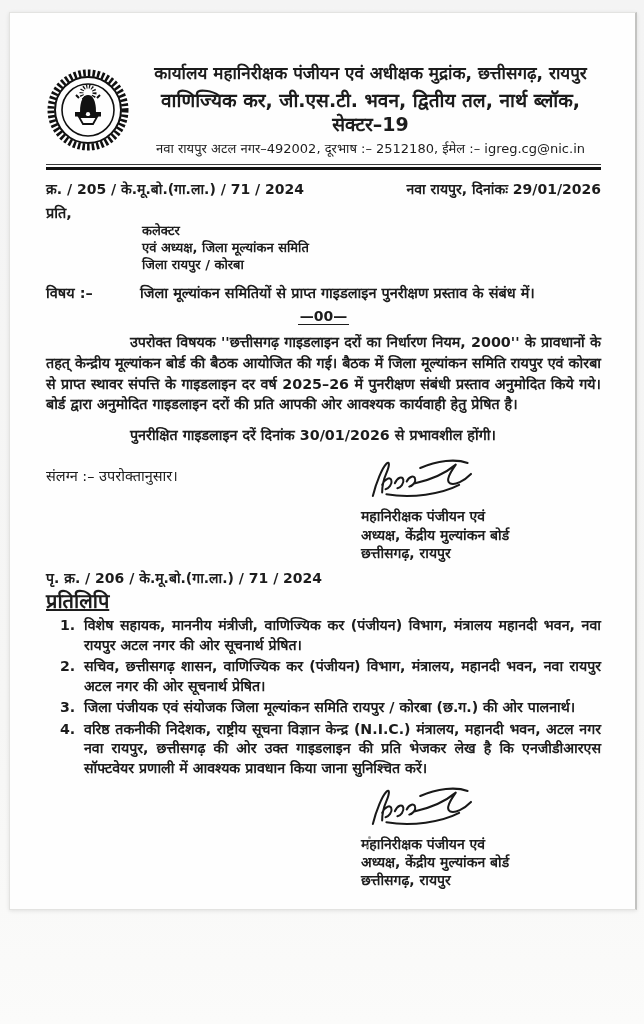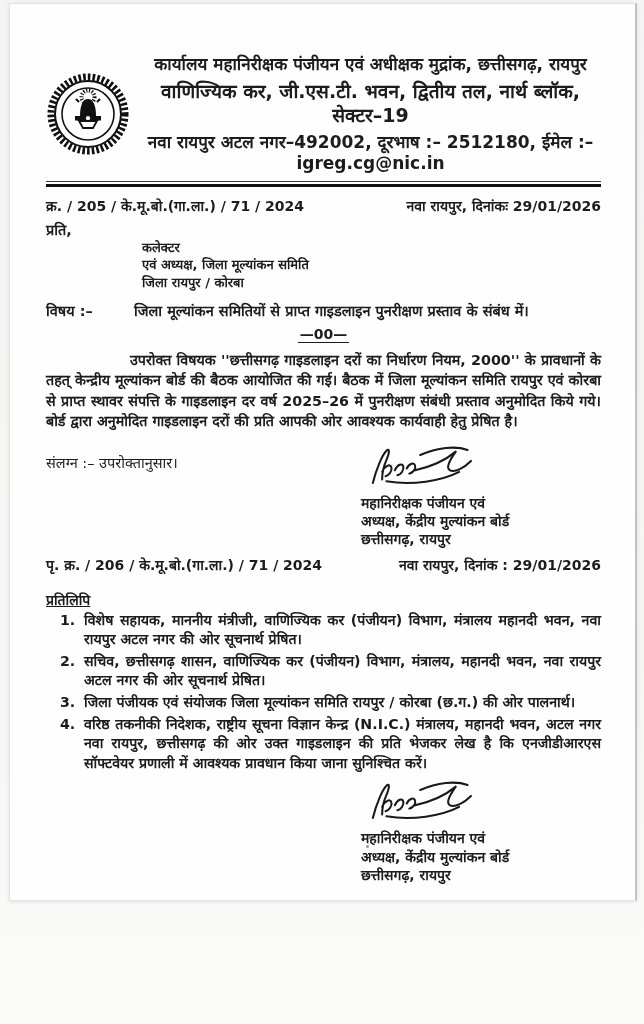--- a/index.html
+++ b/index.html
@@ -5,61 +5,61 @@
   html,body{margin:0;padding:0;}
   .screenshot{
     position:relative;
     width:644px;height:1024px;
     background:linear-gradient(180deg,#f4f4f4 0%,#f6f6f5 70%,#fbfbfa 100%);
     overflow:hidden;
     font-family:"DejaVu Sans","Liberation Sans",sans-serif;
     color:#1c1c1c;
   }
   .page{
-    position:absolute;left:9px;top:3px;
+    position:absolute;left:9px;top:12px;
     width:628px;height:898px;
     background:#fefefe;
     border:1px solid #e3e3e1;
     border-right:2px solid #c3c3c1;
     box-shadow:0 1px 4px rgba(0,0,0,.10);
     box-sizing:border-box;
     padding:50px 34px 0 36px;
   }
   
   .letterhead{display:flex;align-items:center;gap:10px;}
   .emblem{flex:0 0 84px;height:84px;}
   .lh-text{flex:1;text-align:center;line-height:1.25;}
   .lh-title{font-size:17px;font-weight:700;}
   .lh-line2{font-size:19px;font-weight:700;margin-top:5px;}
-  .lh-line3{font-size:17px;font-weight:700;margin-top:4px;}
+  .lh-line3{font-size:13px;font-weight:400;margin-top:4px;}
   .rule{margin-top:7px;border-top:1.5px solid #3a3a3a;border-bottom:3px solid #111;height:2px;}
   
   .ref-row{display:flex;justify-content:space-between;font-size:14px;font-weight:700;margin-top:9px;}
   .salutation{font-size:14.5px;font-weight:700;margin-top:4px;}
   .recipient{margin-left:96px;font-size:13px;line-height:1.32;font-weight:600;}
   .recipient .r0{font-weight:700;}
   
-  .subject-row{display:flex;margin-top:9px;font-size:14.5px;font-weight:700;}
+  .subject-row{display:flex;margin-top:9px;font-size:14.5px;font-weight:700;gap:6px;}
   .subject-label{flex:0 0 88px;}
   .subject-text{flex:1;}
   .sep{ text-align:center;font-size:14px;font-weight:700;margin-top:6px;}
   .sep span{border-bottom:1.5px solid #1c1c1c;padding:0 2px;}
   
   .para{font-size:14.3px;line-height:1.44;text-align:justify;font-weight:600;margin-top:8px;}
   .para.indent{text-indent:84px;}
   .bold{font-weight:800;}
   
   .sig-row{display:flex;justify-content:space-between;margin-top:12px;}
   .enclosure{font-size:14.5px;font-weight:400;padding-top:8px;}
   .sig-block{width:240px;}
   .sig-scrawl{height:44px;margin-bottom:2px;}
   .sig-lines{font-size:14px;font-weight:700;line-height:1.3;}
   .sig-lines .s2{font-weight:800;}
   
-  .copy-label{font-size:14px;font-weight:700;text-decoration:underline;margin-top:16px;}
+  .copy-label{font-size:20px;font-weight:700;text-decoration:underline;margin-top:0;}
   ol.copies{margin:2px 0 0 0;padding:0;list-style:none;}
   ol.copies li{display:flex;font-size:14.2px;line-height:1.38;margin-top:2px;}
   ol.copies .num{flex:0 0 24px;margin-left:14px;font-weight:800;}
   ol.copies .itm{flex:1;text-align:justify;font-weight:600;}
   .sig-block.second{margin-left:auto;margin-top:6px;}
   .speck{position:absolute;left:368px;top:836px;width:3px;height:3px;background:#9a9a9a;border-radius:50%;}
   .speck.b{top:845px;left:366px;}
 </style>
 </head>
 <body>
@@ -99,38 +99,40 @@
       <div>जिला रायपुर / कोरबा</div>
     </div>
 
     <div class="subject-row">
       <span class="subject-label">विषय :–</span>
       <span class="subject-text">जिला मूल्यांकन समितियों से प्राप्त गाइडलाइन पुनरीक्षण प्रस्ताव के संबंध में।</span>
     </div>
     <div class="sep"><span>—00—</span></div>
 
     <div class="para indent">उपरोक्त विषयक ''छत्तीसगढ़ गाइडलाइन दरों का निर्धारण नियम, 2000'' के प्रावधानों के तहत् केन्द्रीय मूल्यांकन बोर्ड की बैठक आयोजित की गई। बैठक में जिला मूल्यांकन समिति रायपुर एवं कोरबा से प्राप्त स्थावर संपत्ति के गाइडलाइन दर वर्ष 2025–26 में पुनरीक्षण संबंधी प्रस्ताव अनुमोदित किये गये। बोर्ड द्वारा अनुमोदित गाइडलाइन दरों की प्रति आपकी ओर आवश्यक कार्यवाही हेतु प्रेषित है।</div>
+    <div class="para indent" style="margin-top:10px;">
+      <span>पुनरीक्षित गाइडलाइन दरें </span><span class="bold">दिनांक 30/01/2026</span><span> से प्रभावशील होंगी।</span>
+    </div>
 
     <div class="sig-row">
       <div class="enclosure">संलग्न :– उपरोक्तानुसार।</div>
       <div class="sig-block">
         <svg class="sig-scrawl" viewBox="0 0 150 52" aria-hidden="true">
           <path d="M14 46 C18 30 25 13 30 8 C34 4 34 10 30 19 C26 28 25 36 25 42 M25 33 C29 25 35 23 36 28 C37 32 33 37 29 38 M40 31 C43 24 49 22 50 27 C51 31 47 36 43 37 M54 29 C57 23 63 21 64 26 C65 30 61 34 57 35 M64 31 C82 27 100 19 112 9 C105 19 100 28 105 31 C111 34 122 28 130 20 M30 44 C60 49 95 44 116 33 M70 13 C90 4 112 2 126 7" fill="none" stroke="#191919" stroke-width="2.4" stroke-linecap="round" stroke-linejoin="round"></path>
         </svg>
         <div class="sig-lines">
           <div>महानिरीक्षक पंजीयन एवं</div>
           <div class="s2">अध्यक्ष, केंद्रीय मुल्यांकन बोर्ड</div>
           <div>छत्तीसगढ़, रायपुर</div>
         </div>
       </div>
     </div>
 
     <div class="ref-row" style="margin-top:6px;">
       <span>पृ. क्र. / 206 / के.मू.बो.(गा.ला.) / 71 / 2024</span>
-      <span>नवा रायपुर, दिनांक : 29/01/2026</span>
     </div>
     <div class="copy-label">प्रतिलिपि</div>
     <ol class="copies">
       <li>
         <span class="num">1.</span>
         <span class="itm"><span class="bold">विशेष सहायक,</span><span> माननीय मंत्रीजी, वाणिज्यिक कर (पंजीयन) विभाग, मंत्रालय महानदी भवन, नवा रायपुर अटल नगर की ओर सूचनार्थ प्रेषित।</span></span>
       </li>
       <li>
         <span class="num">2.</span>
         <span class="itm"><span class="bold">सचिव,</span><span> छत्तीसगढ़ शासन, वाणिज्यिक कर (पंजीयन) विभाग, मंत्रालय, महानदी भवन, नवा रायपुर अटल नगर की ओर सूचनार्थ प्रेषित।</span></span>

